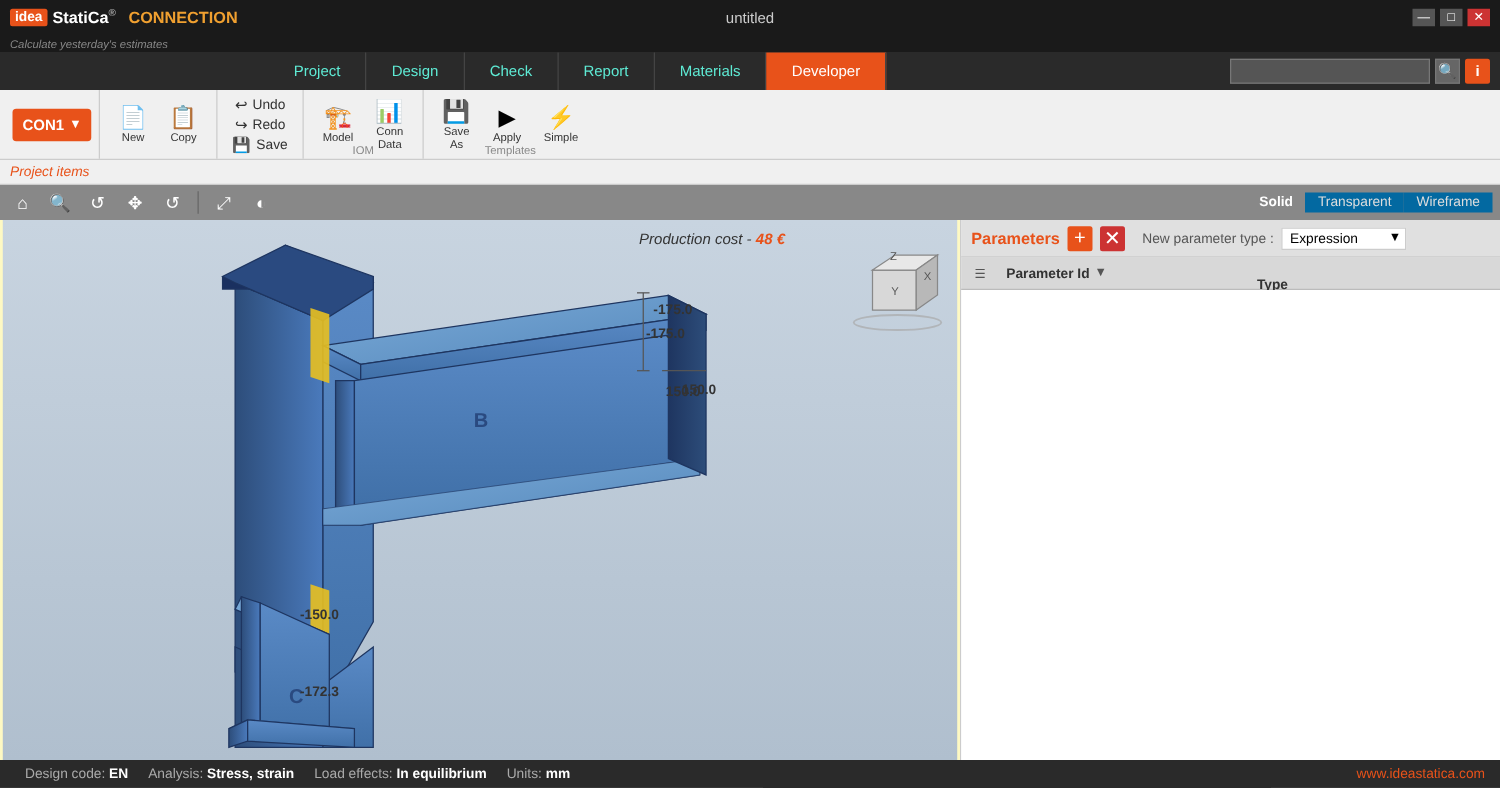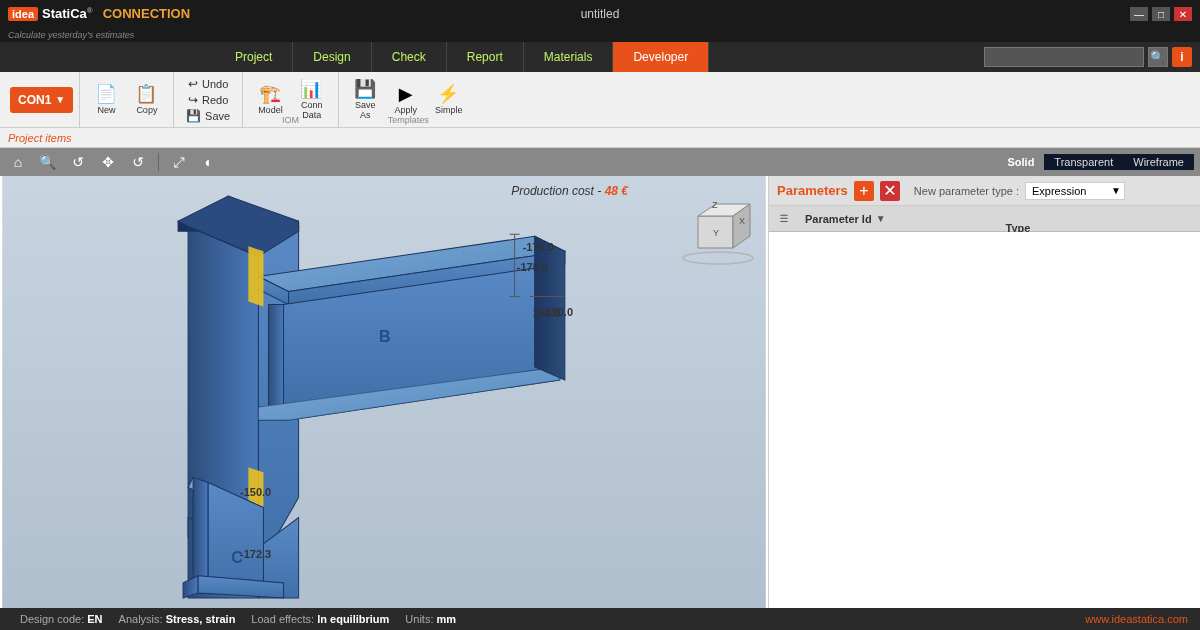--- a/index.html
+++ b/index.html
@@ -20,21 +20,21 @@
     #title-center { color: #ccc; font-size: 12px; position: absolute; left: 50%; transform: translateX(-50%); }
     #title-bar-right { display: flex; align-items: center; gap: 4px; }
     .win-btn { background: #555; border: none; color: white; width: 18px; height: 14px; font-size: 10px; cursor: pointer; display: flex; align-items: center; justify-content: center; }
     .win-btn.close { background: #cc3333; }
 
     
     #nav-bar {
       display: flex; align-items: center; background: #2a2a2a; height: 30px; padding: 0 0 0 215px;
     }
     .nav-tab {
-      padding: 0 20px; height: 30px; line-height: 30px; color: #bef264; font-size: 12px;
+      padding: 0 20px; height: 30px; line-height: 30px; color: #5eead4; font-size: 12px;
       cursor: pointer; border-right: 1px solid #444;
     }
     .nav-tab.active { background: #e8521a; color: white; }
     #search-area { margin-left: auto; display: flex; align-items: center; padding-right: 8px; gap: 4px; }
     #search-input { background: #555; border: 1px solid #777; color: white; padding: 2px 6px; width: 160px; height: 20px; font-size: 11px; }
     .search-btn { background: #666; border: 1px solid #777; color: white; width: 20px; height: 20px; cursor: pointer; display: flex; align-items: center; justify-content: center; }
     .info-btn { background: #e8521a; color: white; width: 20px; height: 20px; font-weight: bold; display: flex; align-items: center; justify-content: center; border-radius: 2px; font-size: 12px; }
 
     
     #toolbar {
@@ -77,30 +77,30 @@
       display: flex; align-items: center; background: #888; height: 28px; padding: 0 6px; gap: 6px;
     }
     .view-btn {
       color: white; font-size: 14px; cursor: pointer; padding: 2px 4px;
       border-radius: 2px; display: flex; align-items: center; justify-content: center;
       width: 24px; height: 22px;
     }
     .view-separator { width: 1px; height: 18px; background: #666; margin: 0 2px; }
     #view-mode-tabs { display: flex; margin-left: auto; gap: 0; }
     .view-mode-tab {
-      color: #ddd; font-size: 11px; padding: 2px 10px; cursor: pointer; background: #0f172a;
+      color: #ddd; font-size: 11px; padding: 2px 10px; cursor: pointer; background: #0369a1;
     }
     .view-mode-tab.active { color: white; font-weight: bold; background: #888; }
 
     
     #main-content { display: flex; height: calc(630px - 28px - 30px - 56px - 20px - 28px - 22px); }
 
     
     #viewport {
-      flex: 1; background: #ffffff; position: relative; overflow: hidden;
+      flex: 1; background: #fef9c3; position: relative; overflow: hidden;
     }
     .production-cost {
       position: absolute; top: 8px; right: 140px; font-size: 12px; font-style: italic;
     }
     .cost-label { color: #333; }
     .cost-value { color: #e8521a; font-weight: bold; }
 
     
     #orient-cube {
       position: absolute; top: 10px; right: 10px; width: 80px; height: 80px;

